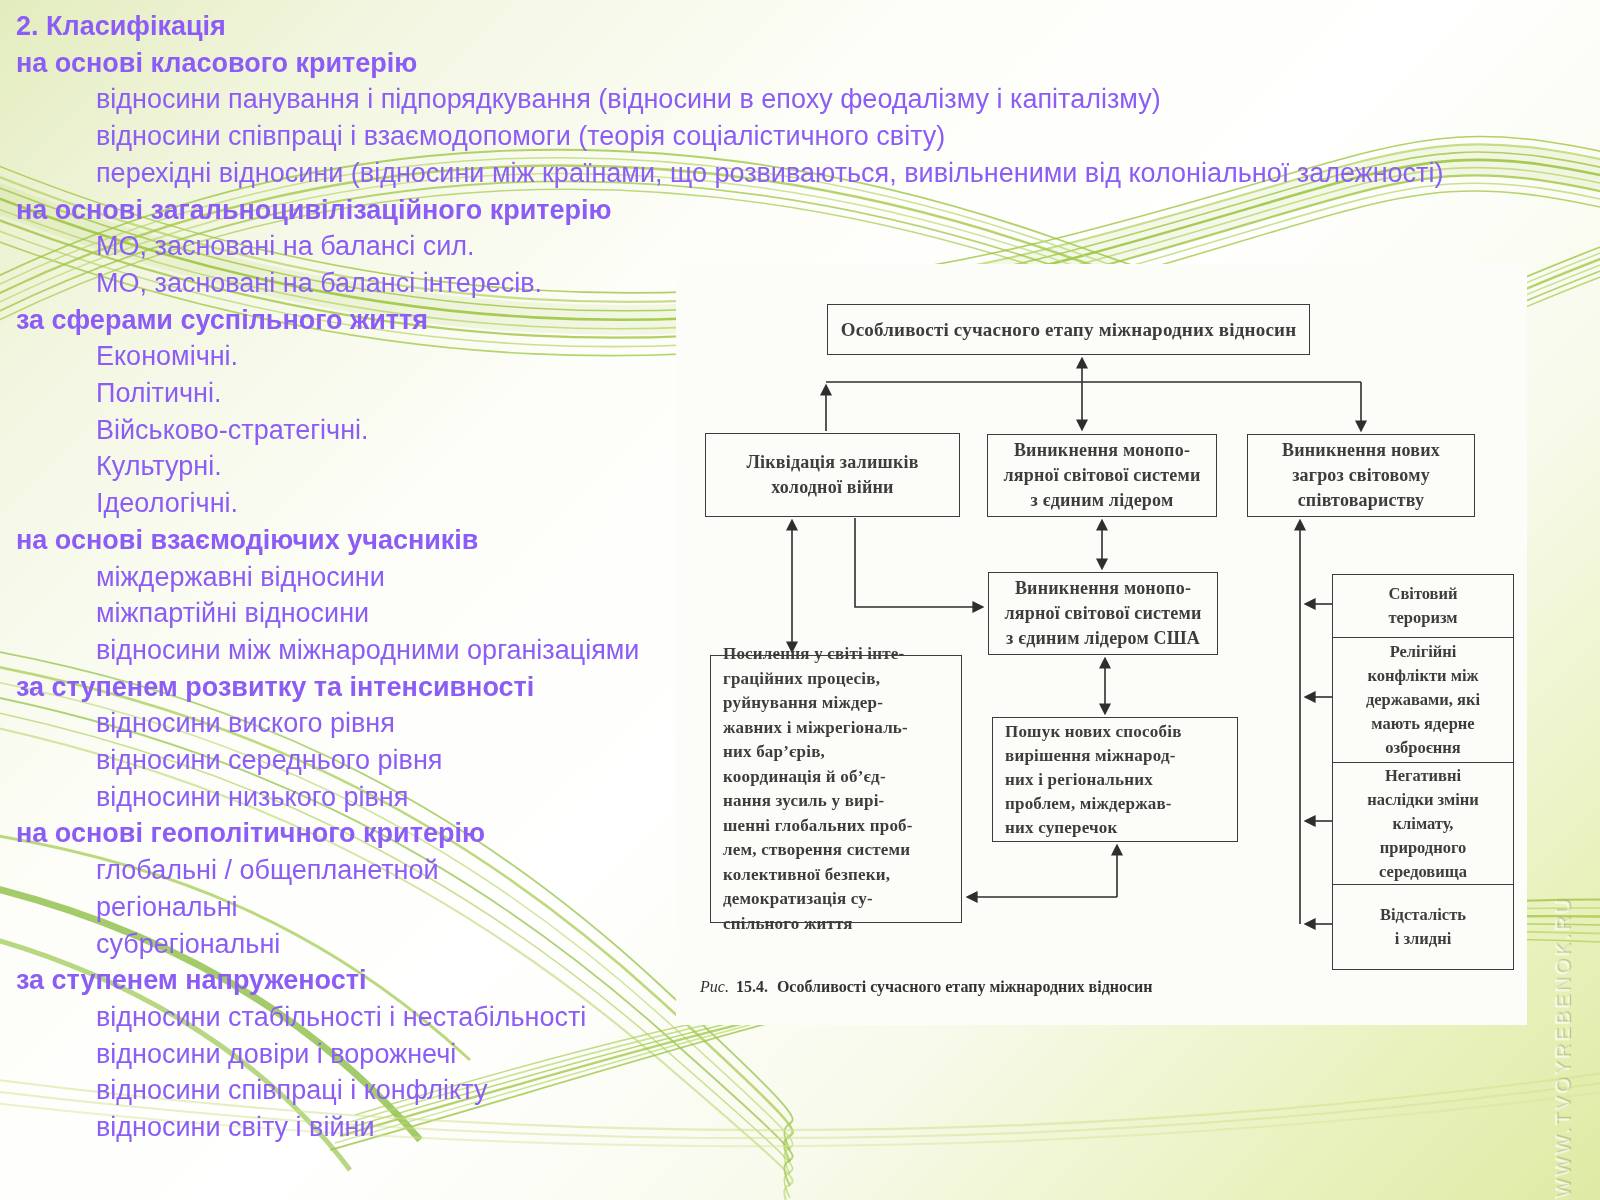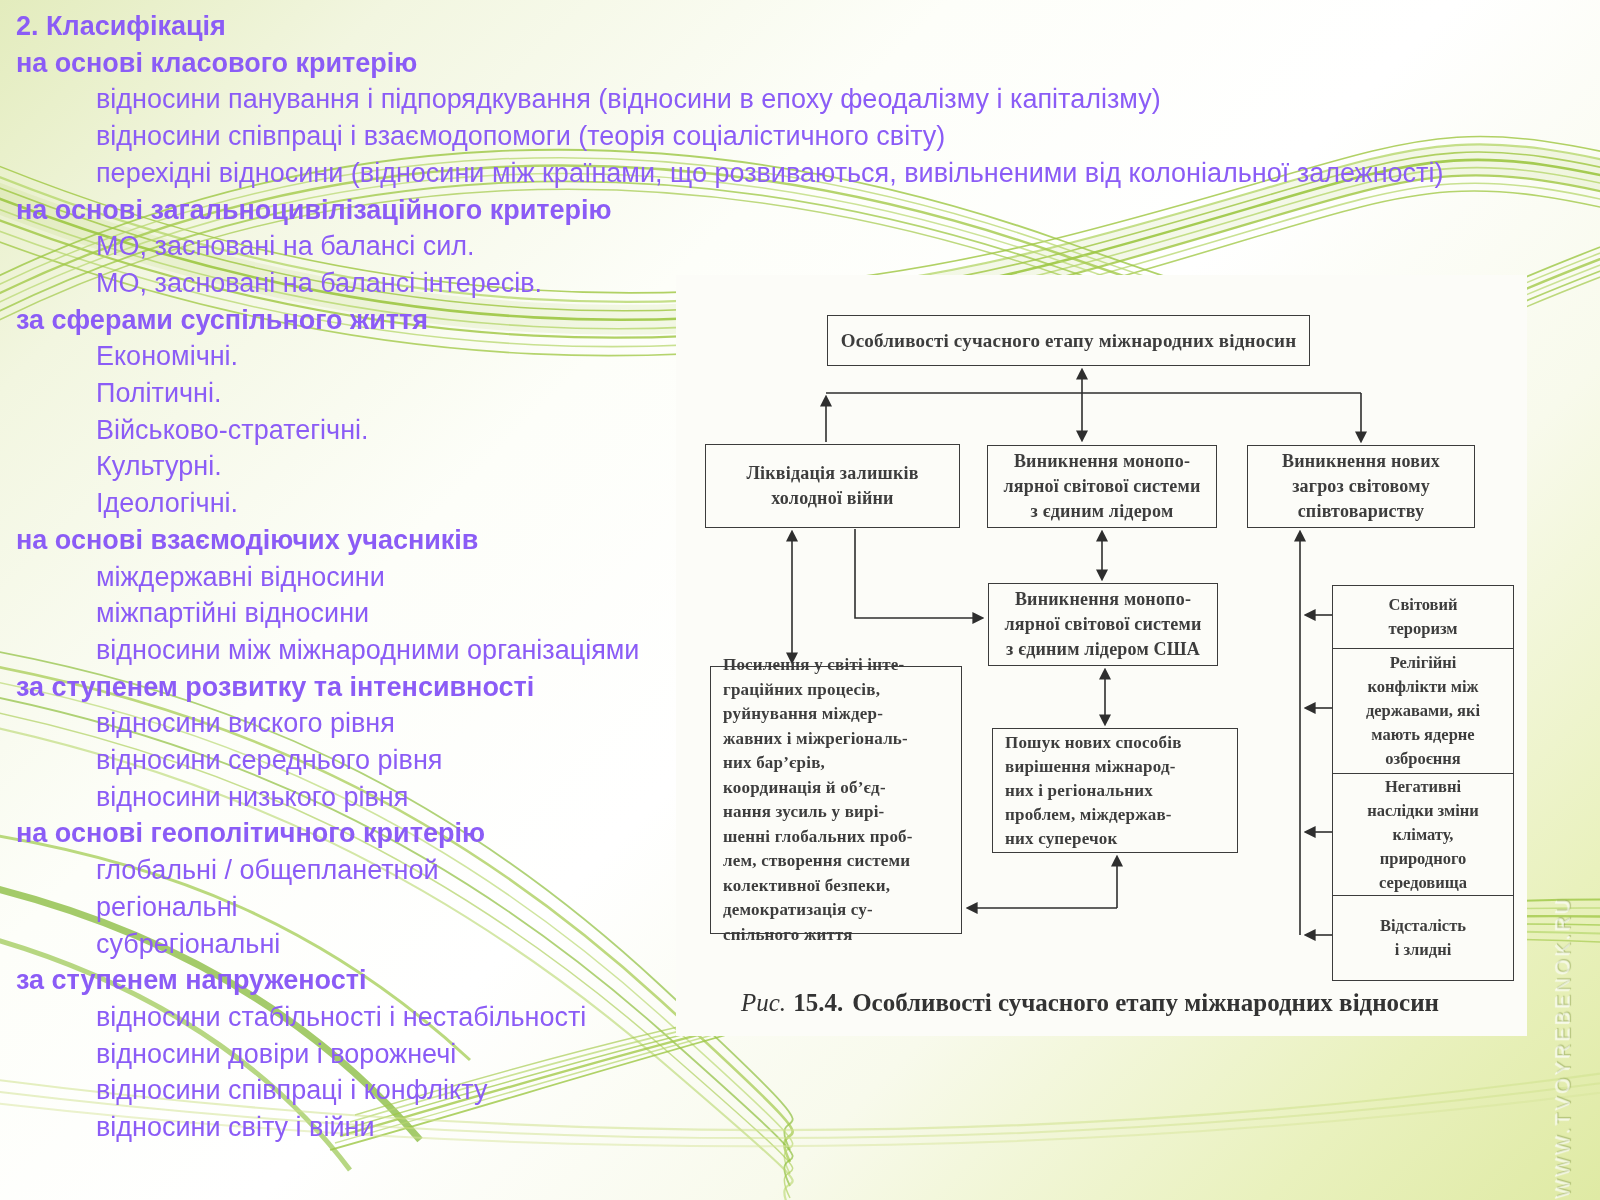--- a/index.html
+++ b/index.html
@@ -14,21 +14,21 @@
   .text-col { position: absolute; left: 0; top: 8px; width: 1600px; z-index: 1; }
   .line {
     font-size: 27px; line-height: 36.7px; color: #8b5cf6;
     white-space: nowrap; padding-left: 16px;
   }
   .line.head { font-weight: bold; }
   .line.item { padding-left: 96px; }
 
   
   .figure-panel {
-    position: absolute; left: 676px; top: 275px; width: 851px; height: 761px;
+    position: absolute; left: 676px; top: 264px; width: 851px; height: 761px;
     background: #fcfcf8; z-index: 2;
     font-family: "Liberation Serif", serif; color: #3d3d3d;
   }
   .connectors { position: absolute; left: 0; top: 0; width: 851px; height: 761px; }
   .fbox {
     position: absolute; box-sizing: border-box;
     border: 1.5px solid #3c3c3c; background: #fcfcf8;
     display: flex; align-items: center; justify-content: center;
     text-align: center; font-weight: bold; letter-spacing: 0.2px;
   }
@@ -43,21 +43,21 @@
   .box-tall  { left: 34px;  top: 391px; width: 252px; height: 268px; font-size: 17px; line-height: 24.5px; padding: 2px 12px; }
   .stack { position: absolute; left: 656px; top: 310px; width: 182px; }
   .stack .cell {
     position: relative; box-sizing: border-box; border: 1.5px solid #3c3c3c; margin-top: -1.5px;
     display: flex; align-items: center; justify-content: center; text-align: center;
     font-size: 16.5px; line-height: 24px; font-weight: bold; background: #fcfcf8;
   }
   .stack .cell:first-child { margin-top: 0; }
   .cell-1 { height: 64px; } .cell-2 { height: 127px; } .cell-3 { height: 123px; } .cell-4 { height: 86px; }
   .stack .cell span { white-space: pre-line; }
-  .fig-caption { position: absolute; left: 24px; top: 714px; font-size: 25px; color: #333; white-space: nowrap; margin-left: 41px; }
+  .fig-caption { position: absolute; left: 24px; top: 714px; font-size: 16px; color: #333; white-space: nowrap; }
   .fig-caption .cap-label { font-style: italic; margin-right: 7px; }
   .fig-caption .cap-num   { font-weight: bold; margin-right: 9px; }
   .fig-caption .cap-title { font-weight: bold; }
 
   
   .watermark {
     position: absolute; left: 1552px; top: 1198px; z-index: 3;
     transform: rotate(-90deg); transform-origin: 0 0;
     font-family: "Liberation Sans", sans-serif; font-size: 20px; letter-spacing: 3px;
     color: rgba(255,255,255,0.5);

